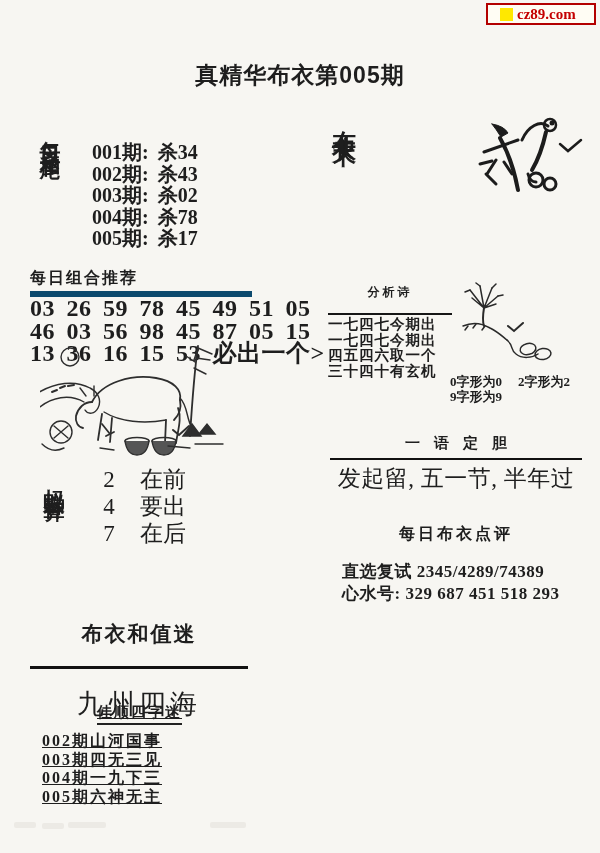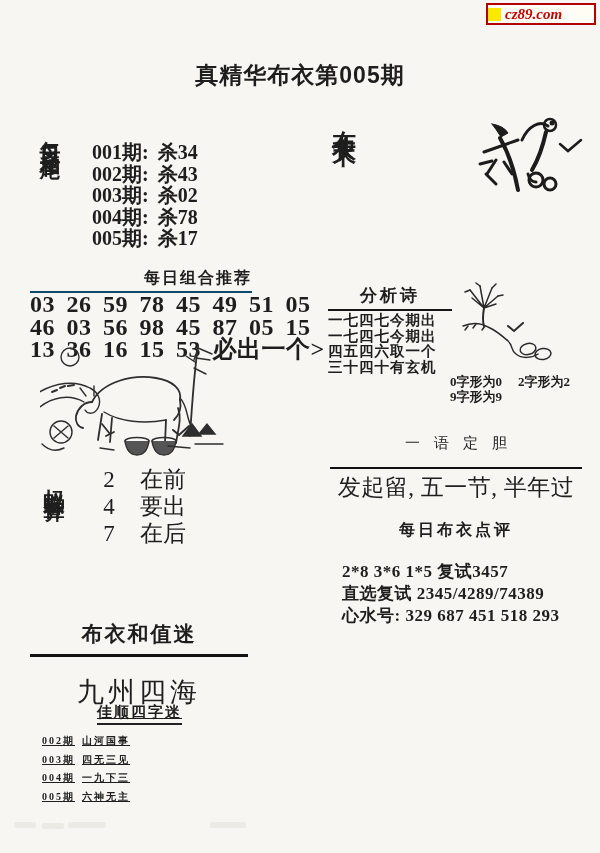--- a/index.html
+++ b/index.html
@@ -2,82 +2,82 @@
 <html><head>
 <meta charset="utf-8">
 <style>
   html,body{margin:0;padding:0;background:#dedcd7;}
   .page{position:relative;width:600px;height:853px;margin:0 auto;background:#f7f6f2;
         font-family:"Liberation Serif",serif;color:#1e1e1e;overflow:hidden;}
   .abs{position:absolute;}
 
   
   .logo{left:486px;top:3px;width:110px;height:22px;border:2px solid #b30000;background:#fffdf4;
-        display:flex;align-items:center;gap:4px;padding:0 0;box-sizing:border-box;font-style:italic;}
+        display:flex;align-items:center;gap:4px;padding:0 12px;box-sizing:border-box;}
   .logo-sq{width:13px;height:13px;background:#ffe800;flex:0 0 auto;}
   .logo-text{color:#c40000;font-weight:bold;font-size:15px;line-height:1;}
 
   .title{left:0;top:60px;width:100%;text-align:center;font-size:23px;font-weight:bold;
          font-family:"Liberation Sans",sans-serif;letter-spacing:1px;}
 
   .vtext{writing-mode:vertical-rl;text-orientation:upright;font-weight:bold;}
 
   
   .dk-label{left:36px;top:124px;font-size:21px;letter-spacing:5px;height:130px;}
   .dk-list{left:92px;top:142px;font-size:20px;font-weight:bold;line-height:21.5px;white-space:nowrap;}
   .dk-row span{display:inline-block;}
   .dk-row .v{margin-left:9px;}
 
   
   .combo{left:30px;top:268px;width:222px;}
-  .combo-title{text-align:right;font-size:16px;font-weight:bold;letter-spacing:2px;
-               border-bottom:2px solid #0c4a6e;padding-bottom:2px;}
+  .combo-title{text-align:left;font-size:16px;font-weight:bold;letter-spacing:2px;
+               border-bottom:6px solid #0c4a6e;padding-bottom:2px;}
   .combo-row{font-size:24px;font-weight:bold;line-height:21.5px;letter-spacing:0.5px;
              word-spacing:5px;white-space:nowrap;margin-top:1px;}
 
   
   .ox-svg{left:40px;top:344px;}
   .tx-svg{left:400px;top:108px;}
   .poem-svg{left:452px;top:282px;}
   svg path,svg circle,svg ellipse,svg line{vector-effect:non-scaling-stroke;}
 
   
   .ant-label{left:40px;top:472px;font-size:21px;letter-spacing:4px;height:110px;}
   .ant-rows{left:100px;top:466px;font-size:23px;line-height:27px;}
   .ant-row{display:flex;gap:22px;white-space:nowrap;}
   .ant-row .n{width:18px;text-align:center;}
 
   
   .hezhi{left:30px;top:620px;width:218px;text-align:center;}
   .hezhi-title{font-size:21px;font-weight:bold;letter-spacing:2px;border-bottom:3px solid #121212;
-               padding-bottom:6px;}
+               padding-bottom:18px;}
   .hezhi-answer{font-size:27px;letter-spacing:4px;margin-top:17px;}
 
   
   .fourchar{left:42px;top:703px;width:195px;text-decoration:underline;}
   .fc-title{font-size:15px;font-weight:bold;letter-spacing:2px;border-bottom:2px solid #222;
             width:max-content;margin:0 auto 7px;padding-bottom:1px;}
-  .fc-row{display:flex;gap:7px;font-size:10px;font-weight:bold;letter-spacing:2px;line-height:18.5px;}
+  .fc-row{display:flex;gap:0;font-size:16px;font-weight:bold;letter-spacing:2px;line-height:18.5px;}
 
   
   .tx-label{left:328px;top:112px;font-size:24px;letter-spacing:5px;height:145px;}
 
   .poem{left:328px;top:284px;width:124px;}
-  .poem-title{text-align:center;font-size:17px;font-weight:bold;letter-spacing:3px;
-              border-bottom:2px solid #161616;padding-bottom:2px;margin-bottom:2px;}
+  .poem-title{text-align:center;font-size:12px;font-weight:bold;letter-spacing:3px;
+              border-bottom:2px solid #161616;padding-bottom:12px;margin-bottom:2px;}
   .poem-line{font-size:14.5px;font-weight:bold;line-height:15.5px;letter-spacing:1px;white-space:nowrap;}
 
   .shape-notes{left:450px;top:374px;font-size:13px;font-weight:bold;line-height:15px;white-space:nowrap;}
   .shape-notes .gap{display:inline-block;width:16px;}
 
   .dan{left:330px;top:434px;width:252px;text-align:center;}
-  .dan-title{font-size:15px;font-weight:normal;letter-spacing:14px;padding-left:14px;
-             border-bottom:2px solid #111;padding-bottom:14px;box-sizing:border-box;}
+  .dan-title{font-size:15px;font-weight:bold;letter-spacing:14px;padding-left:14px;
+             border-bottom:2px solid #111;padding-bottom:5px;box-sizing:border-box;}
   .dan-text{font-size:23px;letter-spacing:0.5px;margin-top:3px;white-space:nowrap;}
-  .dan-sub{font-size:16px;font-weight:bold;letter-spacing:3px;margin-top:17px;}
+  .dan-sub{font-size:16px;font-weight:bold;letter-spacing:3px;margin-top:30px;}
 
   .picks{left:342px;top:561px;font-size:17px;font-weight:bold;line-height:21.5px;
          letter-spacing:0.5px;white-space:nowrap;}
   .picks div{margin-bottom:0.5px;}
 
   .wm{position:absolute;background:#eceae5;height:6px;border-radius:2px;}
 </style>
 </head>
 <body>
 
@@ -217,21 +217,20 @@
     <div><span>9字形为9</span></div>
   </div>
 
   <div class="abs dan">
     <div class="dan-title">一语定胆</div>
     <div class="dan-text">发起留, 五一节, 半年过</div>
     <div class="dan-sub">每日布衣点评</div>
   </div>
 
   <div class="abs picks">
-    <div>2*8 3*6 1*5 复试3457</div>
     <div>直选复试 2345/4289/74389</div>
     <div>心水号: 329 687 451 518 293</div>
   </div>
 
   <div class="wm" style="left:14px;top:822px;width:22px;"></div>
   <div class="wm" style="left:42px;top:823px;width:22px;"></div>
   <div class="wm" style="left:68px;top:822px;width:38px;"></div>
   <div class="wm" style="left:210px;top:822px;width:36px;"></div>
 
 </div>

